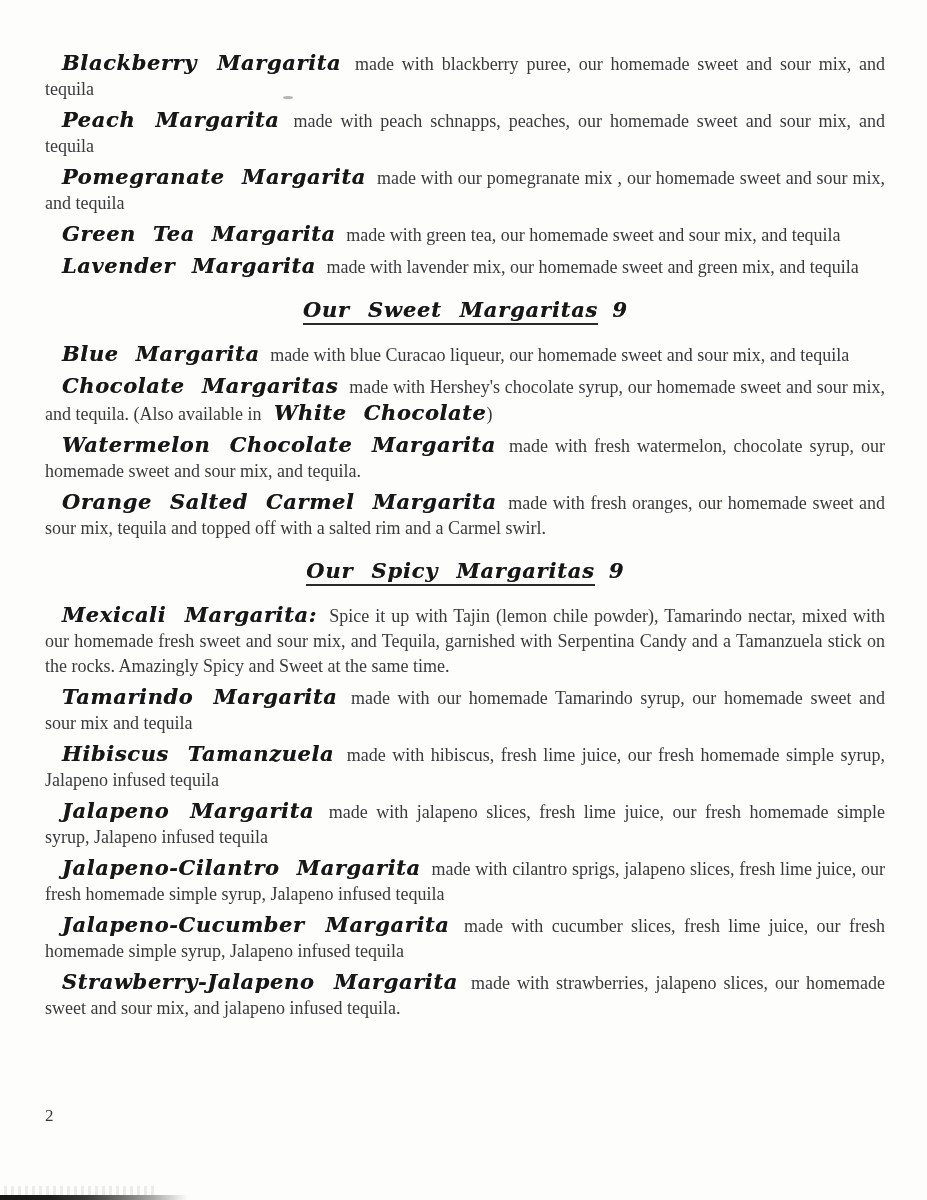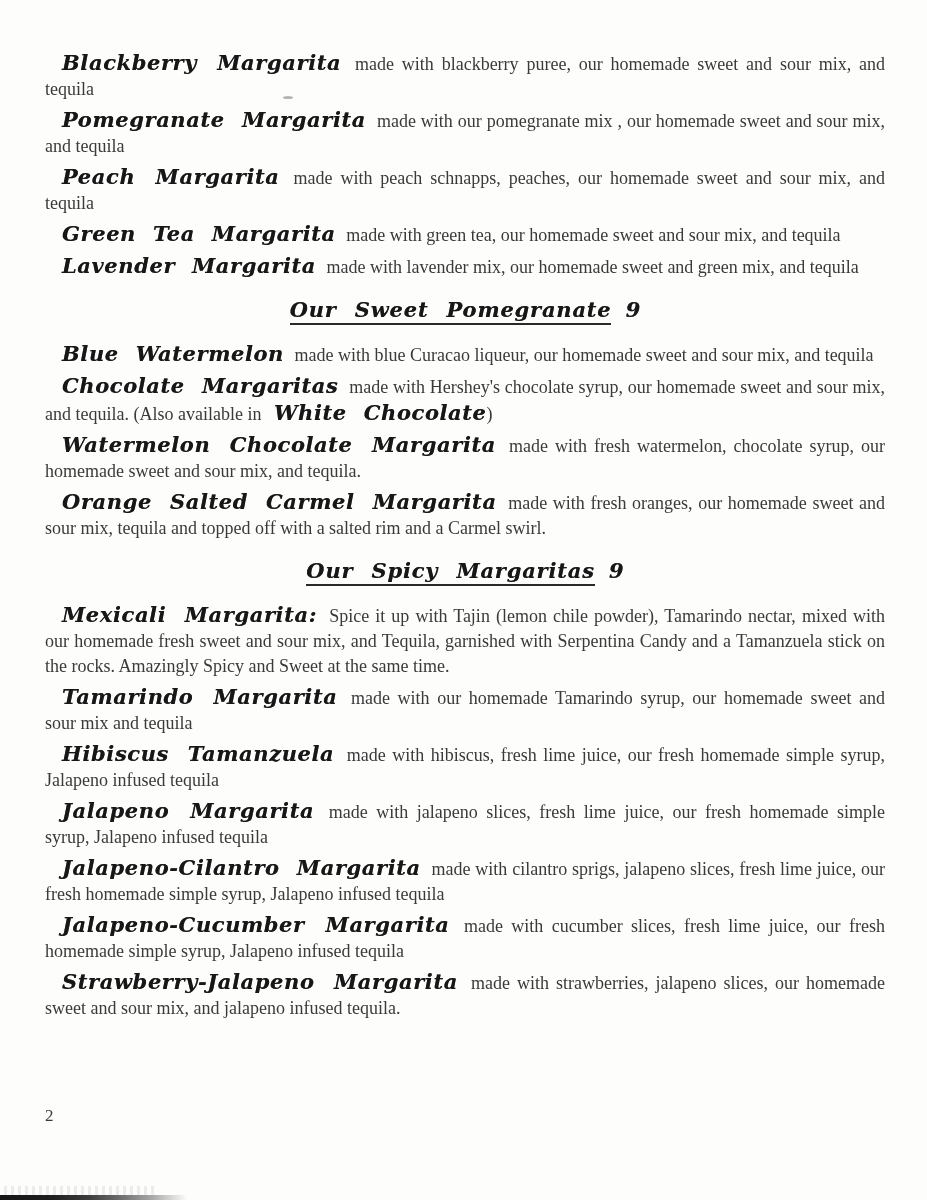--- a/index.html
+++ b/index.html
@@ -120,43 +120,43 @@
 <body>
 
 <div class="page">
   <div class="content">
 
     <p class="item">
       <span class="script">Blackberry Margarita</span>
       <span class="desc">made with blackberry puree,  our homemade sweet and sour mix, and tequila</span>
     </p>
     <p class="item">
+      <span class="script">Peach Margarita</span>
+      <span class="desc">made with peach schnapps, peaches, our homemade sweet and sour mix, and tequila</span>
+    </p>
+    <p class="item">
       <span class="script">Pomegranate Margarita</span>
       <span class="desc">made with our pomegranate mix , our homemade sweet and sour mix, and tequila</span>
     </p>
     <p class="item">
-      <span class="script">Peach Margarita</span>
-      <span class="desc">made with peach schnapps, peaches, our homemade sweet and sour mix, and tequila</span>
-    </p>
-    <p class="item">
       <span class="script">Green Tea Margarita</span>
       <span class="desc">made with green tea, our homemade sweet and sour mix, and tequila</span>
     </p>
     <p class="item">
       <span class="script">Lavender Margarita</span>
       <span class="desc">made with lavender mix, our homemade sweet and green mix, and tequila</span>
     </p>
 
     <h2 class="heading">
-      <span class="heading-text">Our Sweet Pomegranate</span>
+      <span class="heading-text">Our Sweet Margaritas</span>
       <span class="heading-price">9</span>
     </h2>
 
     <p class="item">
-      <span class="script">Blue Watermelon</span>
+      <span class="script">Blue Margarita</span>
       <span class="desc">made with blue Curacao liqueur, our homemade sweet and sour mix, and tequila</span>
     </p>
     <p class="item">
       <span class="script">Chocolate Margaritas</span>
       <span class="desc">made with Hershey's chocolate syrup, our homemade sweet and sour mix, and tequila.   (Also available in</span>
       <span class="script inline-script">White Chocolate</span><span class="desc">)</span>
     </p>
     <p class="item">
       <span class="script">Watermelon Chocolate Margarita</span>
       <span class="desc">made with fresh watermelon, chocolate syrup, our homemade sweet and sour mix, and tequila.</span>

